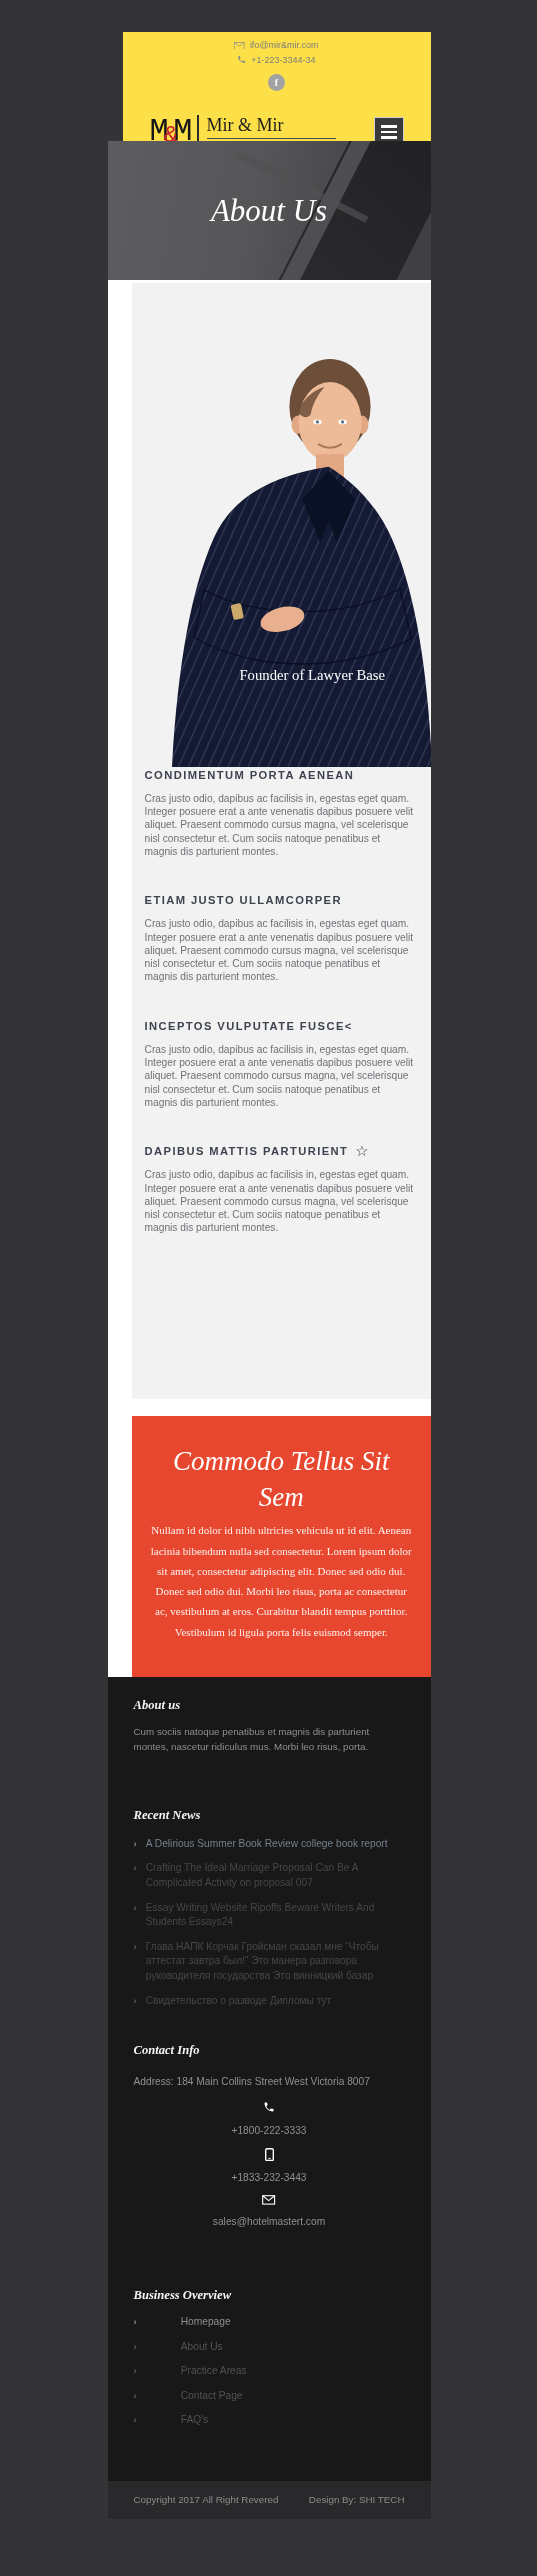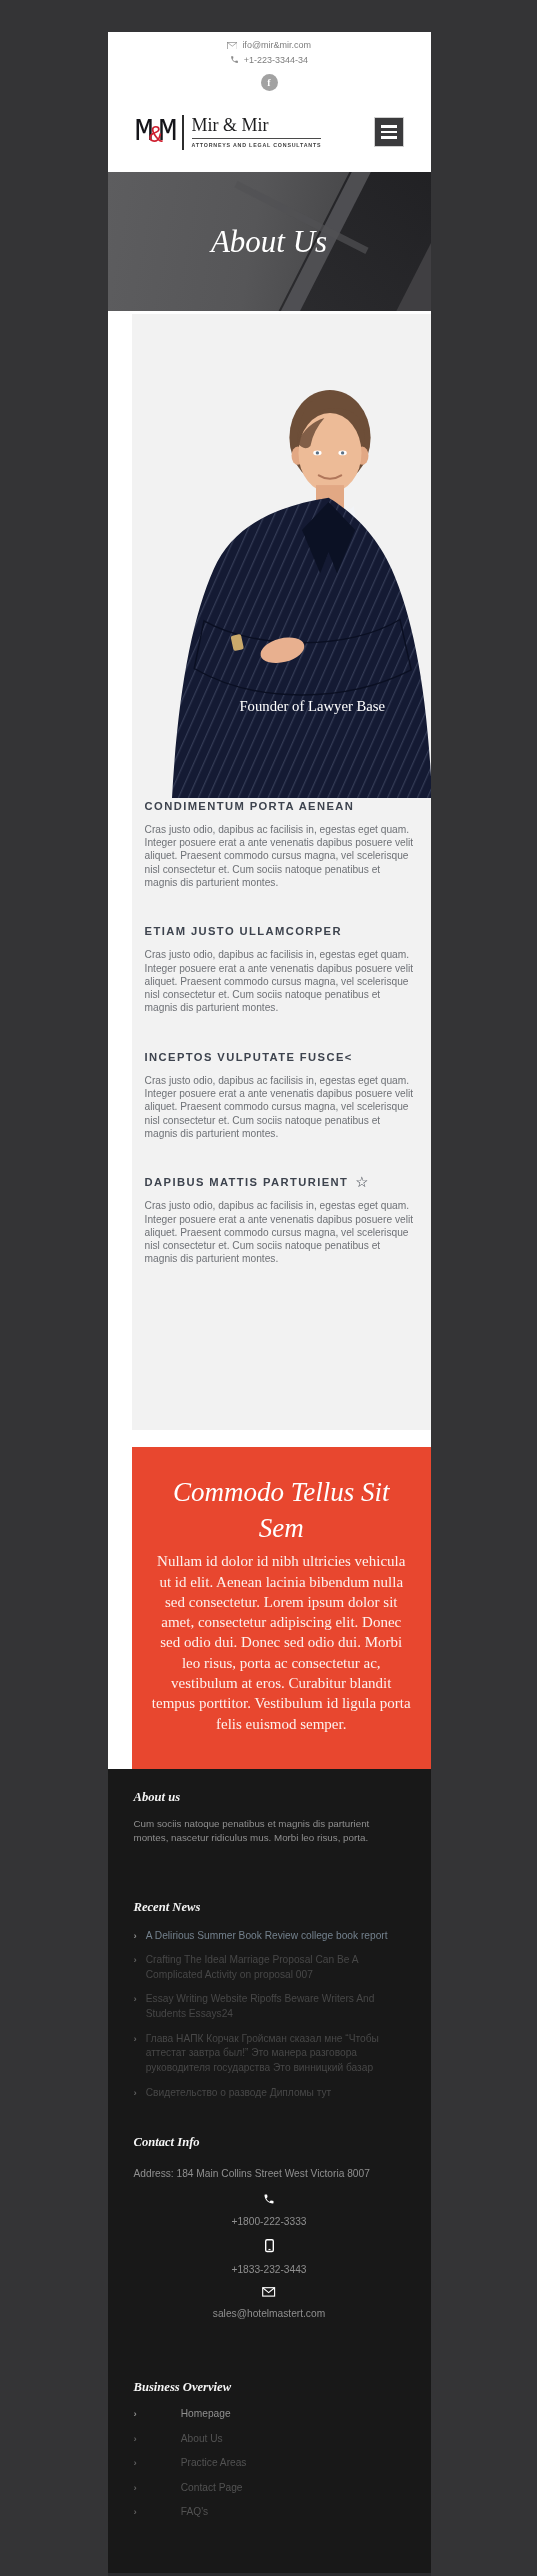--- a/index.html
+++ b/index.html
@@ -2,21 +2,21 @@
 <html style="font-size:11.2px"><head>
 <meta charset="utf-8">
 <style>
   * { margin:0; padding:0; box-sizing:border-box; }
   html,body { background:#343436; }
   body { width:538px; font-family:"Liberation Sans", sans-serif; }
 
   .page { width:323px; margin:0 auto; padding-top:32px; }
 
   
-  .header { background:#ffffff; height:140px; overflow:hidden; }
+  .header { background:#fde047; height:109px; overflow:hidden;margin-left:15px; }
   .contact-row { display:flex; justify-content:center; align-items:center; gap:4.9px;
                  color:#7d7d7d; font-size:9px; }
   .contact-row.email { padding-top:8.4px; }
   .contact-row.phone { margin-top:4.2px; }
   .contact-row svg { display:block; }
   .fb-wrap { display:flex; justify-content:center; margin-top:9px; }
   .fb-circle { width:17px; height:17px; border-radius:50%; background:#a2a2a2;
                color:#fff; font-family:"Liberation Serif", serif; font-weight:bold;
                font-size:9.8px; display:flex; align-items:center; justify-content:center; }
   .logo-row { display:flex; justify-content:space-between; align-items:center;
@@ -63,21 +63,21 @@
   .section { padding:0 15.4px 0 12.6px; margin-bottom:34px; }
   .section h3 { font-size:11.2px; letter-spacing:1.4px; color:#3d434e; font-weight:bold;
                 line-height:16px; margin-bottom:9px; display:flex; align-items:center; gap:7px; }
   .section h3 .star { font-size:14.7px; font-weight:normal; color:#2f353f; position:relative; top:-0.7px; }
   .section p { font-size:10.2px; line-height:13.3px; color:#6e7176; }
 
   .cta { background:#e8472f; margin-left:24.5px; margin-top:17.5px; padding:27px 18px 35px;
          text-align:center; color:#ffffff; }
   .cta h2 { font-family:"Liberation Serif", serif; font-style:italic; font-weight:normal;
             font-size:27px; line-height:36px; margin-bottom:5px; }
-  .cta p { font-family:"Liberation Serif", serif; font-size:15px; line-height:20.3px; color:#fdf1ed; }
+  .cta p { font-family:"Liberation Serif", serif; font-size:11px; line-height:20.3px; color:#fdf1ed; }
 
   .edit-row { padding:9.8px 0 15.4px 1.4px; }
   .edit-link { font-size:8.4px; color:#8f8f8f; text-decoration:none; cursor:pointer; }
 
   
   .footer { background:#181818; padding:19.6px 26px 43px; }
   .f-heading { font-family:"Liberation Serif", serif; font-style:italic; font-weight:bold;
                color:#f5f5f5; font-size:12.6px; line-height:17px; }
   .f-about-body { margin-top:11.2px; font-size:9.8px; line-height:14.7px; color:#8f8f8f; }
   .f-block-news { margin-top:53px; }

